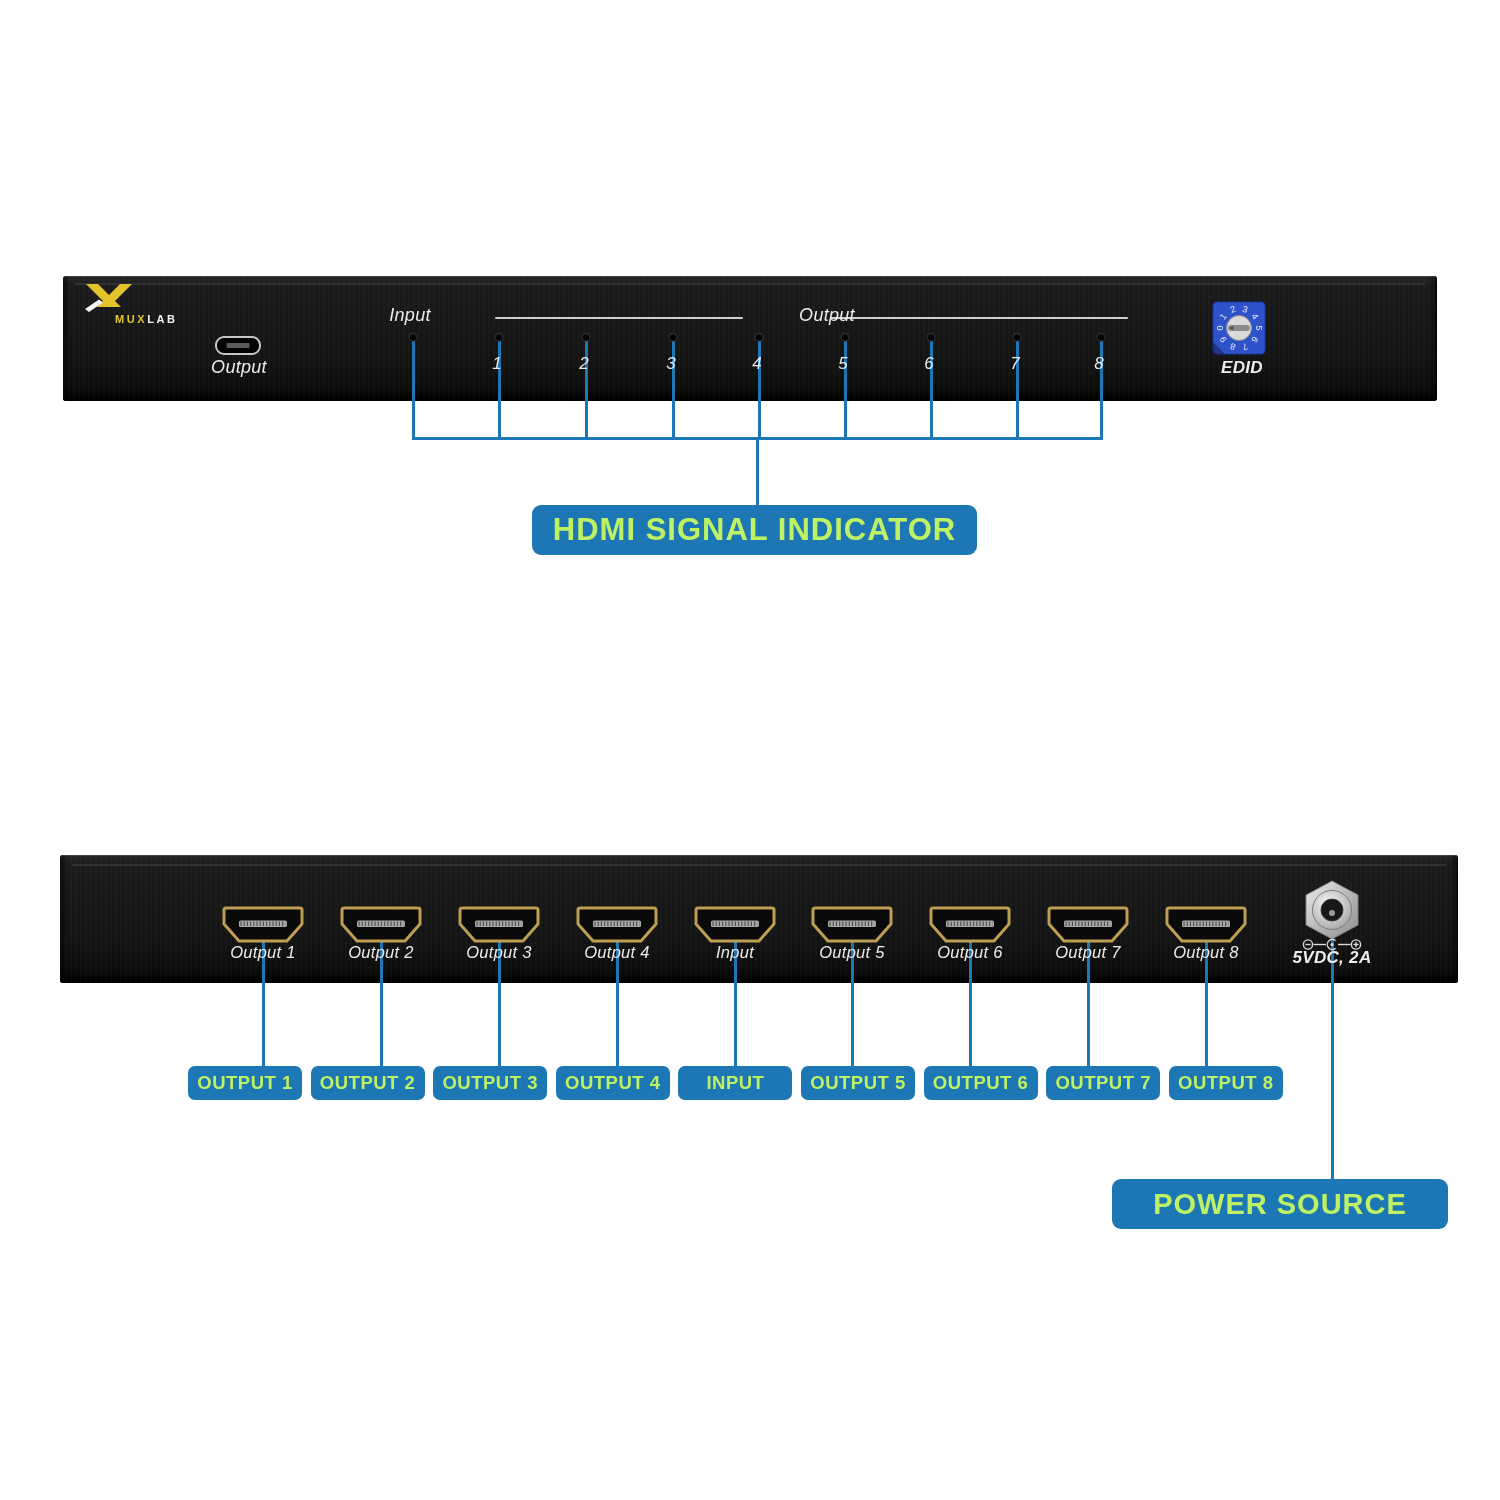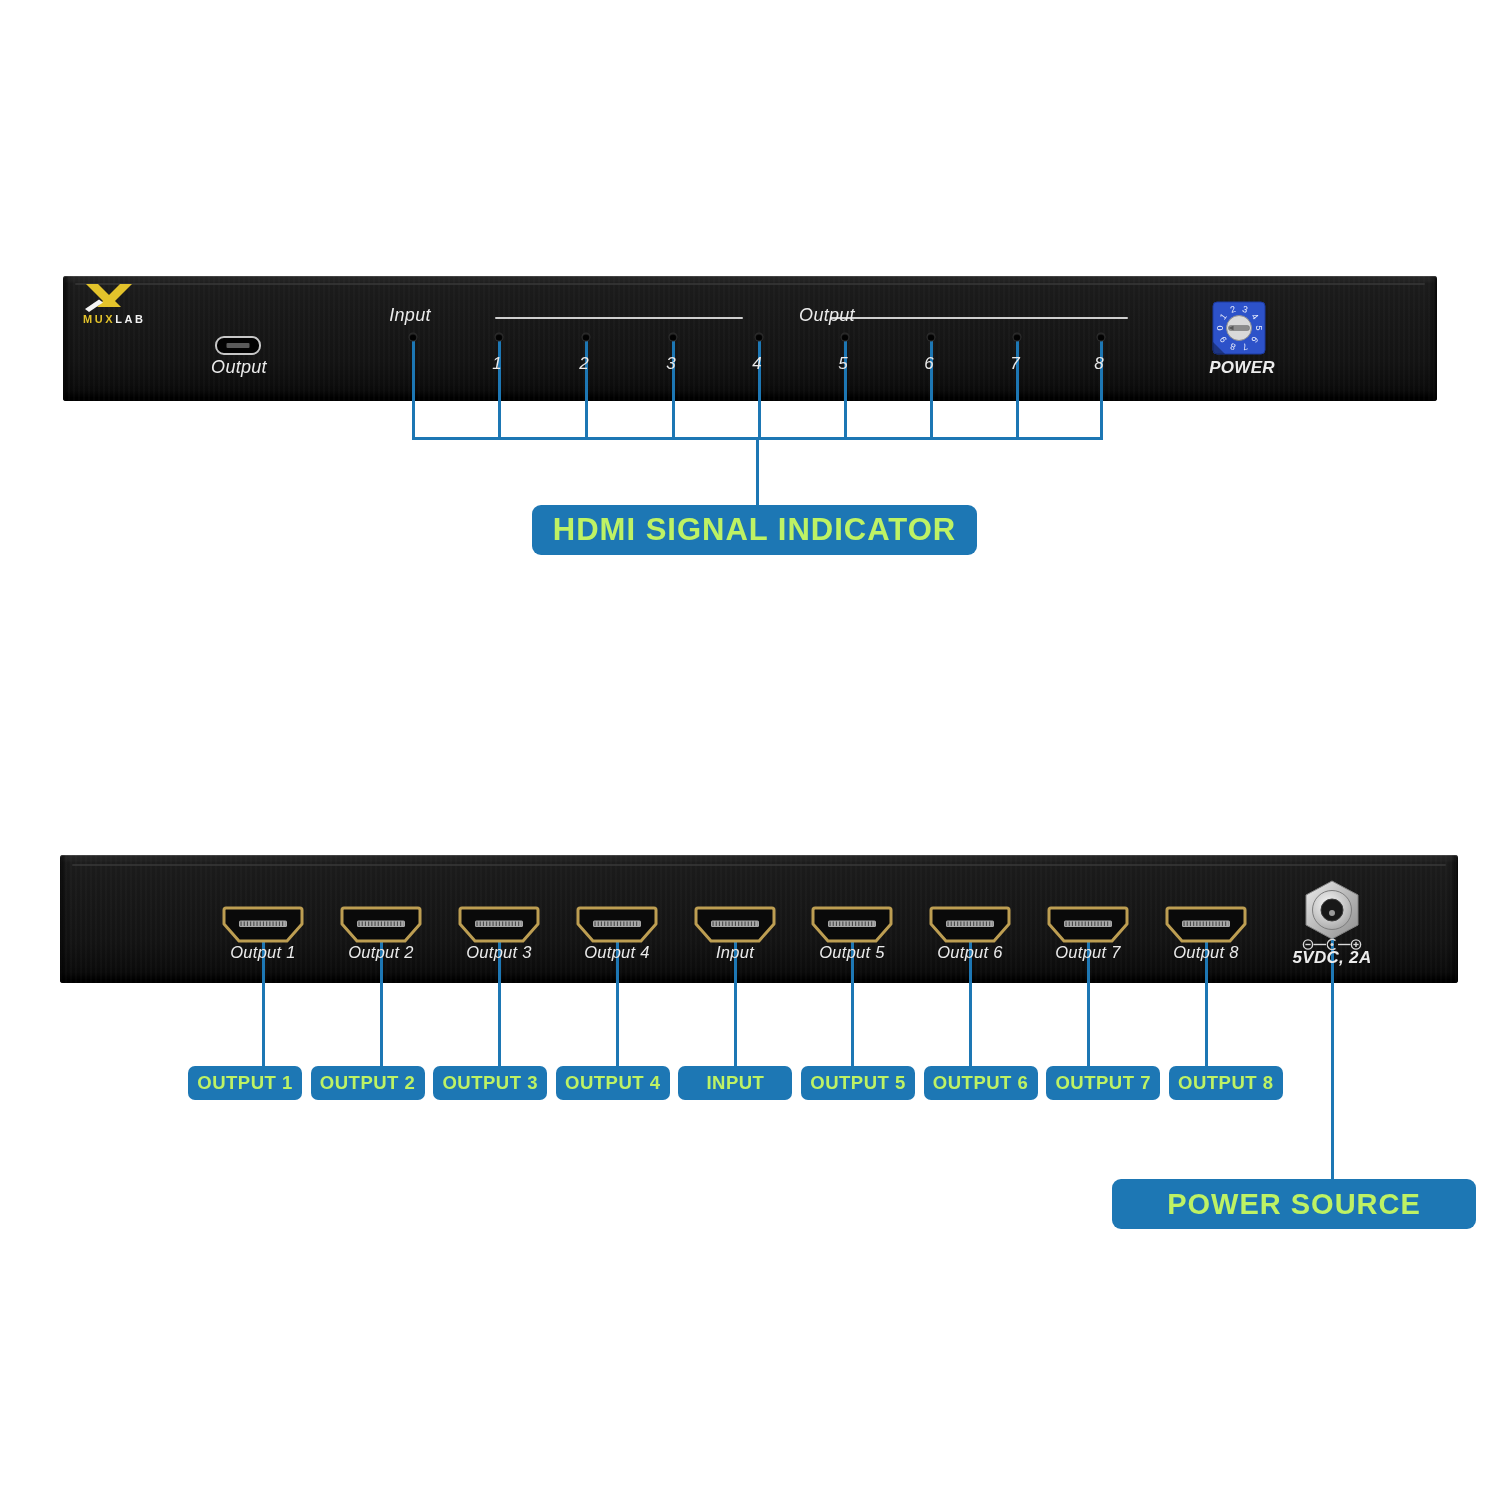--- a/index.html
+++ b/index.html
@@ -31,21 +31,21 @@
   .led{
     position:absolute;width:7px;height:7px;border-radius:50%;background:#020202;
     box-shadow:0 0 0 1px #2f2f2f, inset 0 1px 1px rgba(255,255,255,.15);
     transform:translate(-50%,-50%);z-index:4;
   }
   .led-num{
     position:absolute;color:#e9e9e9;font-style:italic;font-size:17px;
     transform:translateX(-50%);z-index:5;
   }
   .brand{position:absolute;z-index:5;font-weight:bold;font-size:11px;letter-spacing:2.6px;white-space:nowrap;}
-  .brand .mux{color:var(--yellow);}
+  .brand .mux{color:var(--yellow);margin-left:32px;}
   .brand .lab{color:#f2f2f2;}
   .usb{
     position:absolute;width:46px;height:19px;border:2.5px solid #c6c6c6;border-radius:9px;
     background:#020202;z-index:4;box-sizing:border-box;
   }
   .usb-slot{position:absolute;left:50%;top:5px;transform:translateX(-50%);width:23px;height:4.5px;background:#5a5a5a;border-radius:1px;}
   
   .vline{position:absolute;width:3px;background:var(--line);z-index:2;}
   .hline{position:absolute;height:3px;background:var(--line);z-index:2;}
   .callout{
@@ -122,21 +122,21 @@
         <text x="20.974168609688526" y="11.454397932244504" transform="rotate(-18 20.974168609688526 8.454397932244504)">2</text>
         <text x="33.025831390311474" y="11.454397932244508" transform="rotate(18 33.025831390311474 8.454397932244508)">3</text>
         <text x="42.775831390311474" y="18.53818758029677" transform="rotate(54 42.775831390311474 15.538187580296773)">4</text>
         <text x="46.5" y="30" transform="rotate(90 46.5 27)">5</text>
         <text x="42.775831390311474" y="41.46181241970323" transform="rotate(126 42.775831390311474 38.46181241970323)">6</text>
         <text x="33.025831390311474" y="48.545602067755496" transform="rotate(162 33.025831390311474 45.545602067755496)">7</text>
         <text x="20.974168609688526" y="48.545602067755496" transform="rotate(198 20.974168609688526 45.545602067755496)">8</text>
         <text x="11.224168609688526" y="41.46181241970323" transform="rotate(234 11.224168609688526 38.46181241970323)">9</text>
       </g>
   </svg>
-  <div class="dev-lbl" style="left:1242px;top:358px;font-size:17px;font-weight:bold;">POWER</div>
+  <div class="dev-lbl" style="left:1242px;top:358px;font-size:17px;font-weight:bold;">EDID</div>
 
   <div id="front-lines">
       <div class="vline" style="left:411.5px;top:341px;height:99px;"></div>
       <div class="vline" style="left:497.5px;top:341px;height:99px;"></div>
       <div class="vline" style="left:584.5px;top:341px;height:99px;"></div>
       <div class="vline" style="left:671.5px;top:341px;height:99px;"></div>
       <div class="vline" style="left:757.5px;top:341px;height:99px;"></div>
       <div class="vline" style="left:843.5px;top:341px;height:99px;"></div>
       <div class="vline" style="left:929.5px;top:341px;height:99px;"></div>
       <div class="vline" style="left:1015.5px;top:341px;height:99px;"></div>
@@ -270,15 +270,15 @@
       <path d="M33.5,2.6 A5,5 0 1 0 33.5,10.4"></path>
       <line x1="36" y1="6.5" x2="48.5" y2="6.5"></line>
       <circle cx="54" cy="6.5" r="4.6"></circle>
         <line x1="51.4" y1="6.5" x2="56.6" y2="6.5"></line>
         <line x1="54" y1="3.9" x2="54" y2="9.1"></line>
     </g>
     <circle cx="30" cy="6.5" r="1.6" fill="#d8d8d8"></circle>
   </svg>
   <div class="dev-lbl" style="left:1332px;top:948px;font-size:17px;font-weight:bold;">5VDC, 2A</div>
 
-  <div class="callout big" style="left:1112px;top:1179px;width:364px;height:50px;font-size:29px;">POWER SOURCE</div>
+  <div class="callout big" style="left:1112px;top:1179px;width:336px;height:50px;font-size:29px;">POWER SOURCE</div>
 
 </div>
 
 </body></html>

